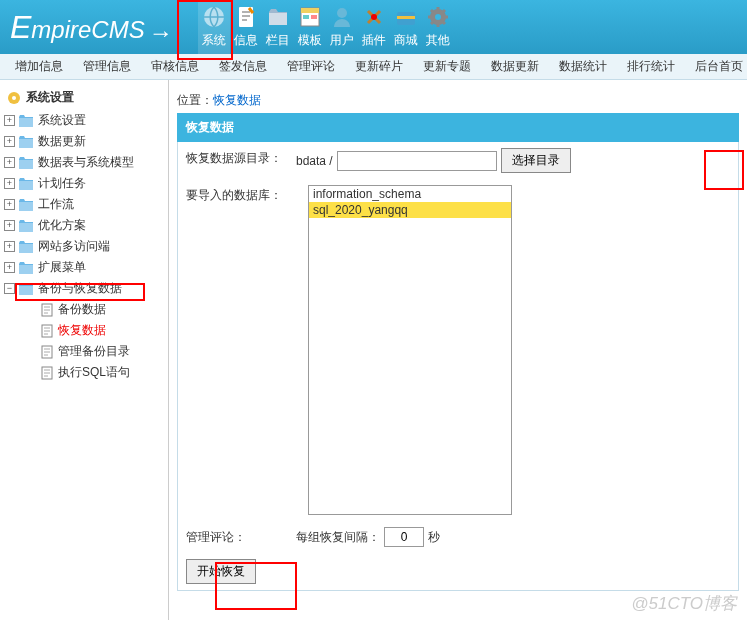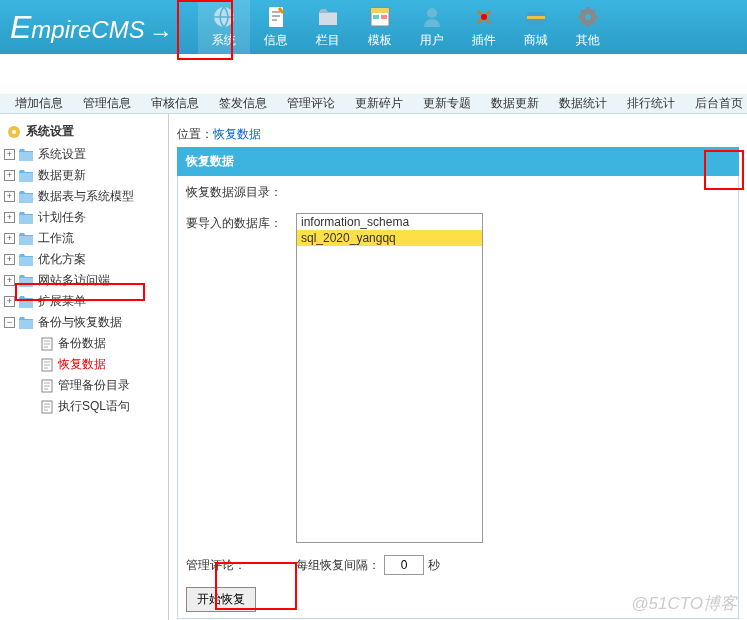--- a/index.html
+++ b/index.html
@@ -3,25 +3,25 @@
   <meta charset="utf-8">
   <style>
     * { box-sizing: border-box; margin: 0; padding: 0; }
     body { font-family: "Microsoft YaHei", Arial, sans-serif; font-size: 12px; color: #333; background: #fff; width: 747px; }
     
     .top-bar { background: linear-gradient(#3bb5e0, #2a9cc7); height: 54px; display: flex; align-items: center; }
     .logo { color: white; font-size: 24px; font-style: italic; font-weight: normal; padding: 0 10px; white-space: nowrap; }
     .logo-e { font-size: 32px; }
     .arrow { margin-left: 4px; font-style: normal; }
     .top-nav { display: flex; height: 54px; margin-left: 15px; }
-    .top-nav-item { width: 52px; display: flex; flex-direction: column; align-items: center; justify-content: center; color: white; cursor: pointer; gap: 3px; position: relative; }
+    .top-nav-item { width: 32px; display: flex; flex-direction: column; align-items: center; justify-content: center; color: white; cursor: pointer; gap: 3px; position: relative; }
     .top-nav-item svg { width: 24px; height: 24px; }
     .top-nav-item span { font-size: 12px; }
     
-    .sub-bar { background: #eaf4f9; height: 20px; border-bottom: 1px solid #c5dce8; display: flex; align-items: center; padding-left: 15px; gap: 20px; margin-top: 40px; }
+    .sub-bar { background: #eaf4f9; height: 26px; border-bottom: 1px solid #c5dce8; display: flex; align-items: center; padding-left: 15px; gap: 20px; }
     .sub-bar-item { color: #333; cursor: pointer; font-size: 12px; }
     
     .main { display: flex; }
     .sidebar { width: 169px; border-right: 1px solid #ccc; background: #fff; padding-top: 5px; min-height: 540px; }
     .sidebar-title { display: flex; align-items: center; padding: 4px 6px; font-weight: bold; }
     .sidebar-title svg { margin-right: 4px; }
     .tree { padding-left: 4px; }
     .tree-item { display: flex; align-items: center; padding: 2px 0; cursor: pointer; }
     .tree-item .expand { width: 11px; height: 11px; border: 1px solid #888; display: flex; align-items: center; justify-content: center; font-size: 9px; line-height: 1; margin-right: 3px; color: #555; background: #fff; }
     .tree-item .folder-icon { width: 16px; height: 14px; margin-right: 4px; }
@@ -33,21 +33,21 @@
     .content { flex: 1; padding: 8px; }
     .breadcrumb { padding: 4px 0; }
     .breadcrumb-link { color: #06c; cursor: pointer; }
     .panel-header { background: #3cb4df; color: white; padding: 5px 8px; font-weight: bold; border: 1px solid #3cb4df; }
     .panel-body { border: 1px solid #c5dce8; border-top: none; }
     .form-row { display: flex; padding: 6px 8px; align-items: flex-start; }
     .form-label { width: 110px; padding-top: 2px; }
     .form-value { flex: 1; display: flex; align-items: center; gap: 4px; }
     .text-input { border: 1px solid #999; padding: 2px 4px; font-size: 12px; }
     .btn { background: #eee; border: 1px solid #888; padding: 3px 10px; cursor: pointer; font-size: 12px; }
-    .select-box { border: 1px solid #999; width: 187px; height: 330px; overflow-y: scroll; background: #fff; }
+    .select-box { border: 1px solid #999; width: 204px; height: 330px; overflow-y: scroll; background: #fff; margin-left: 12px; }
     .select-option { padding: 1px 4px; cursor: pointer; }
     .select-option.selected { background: #fde047; }
     
     .highlight-red { border: 2px solid red; position: absolute; pointer-events: none; }
     .watermark { position: fixed; right: 10px; bottom: 5px; color: #ccc; font-size: 17px; font-style: italic; }
   </style>
 </head>
 <body>
 
 <div class="top-bar">
@@ -246,20 +246,25 @@
   </div>
 
   <div class="content">
     <div class="breadcrumb">
       <span>位置：</span><span class="breadcrumb-link">恢复数据</span>
     </div>
     <div class="panel-header">恢复数据</div>
     <div class="panel-body">
       <div class="form-row">
         <div class="form-label">恢复数据源目录：</div>
+        <div class="form-value">
+          <span>bdata /</span>
+          <input class="text-input" style="width: 160px;">
+          <button class="btn">选择目录</button>
+        </div>
       </div>
       <div class="form-row">
         <div class="form-label">要导入的数据库：</div>
         <div class="form-value">
           <div class="select-box" id="dbselect">
               <div class="select-option">information_schema</div>
               <div class="select-option selected">sql_2020_yangqq</div>
             </div>
         </div>
       </div>

